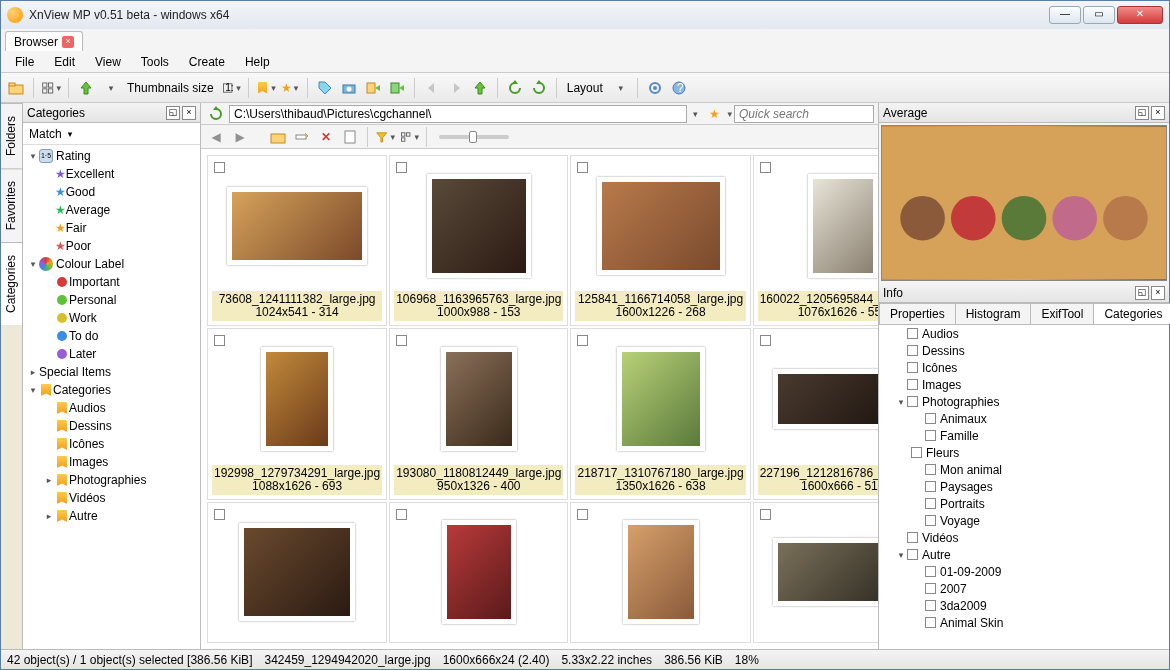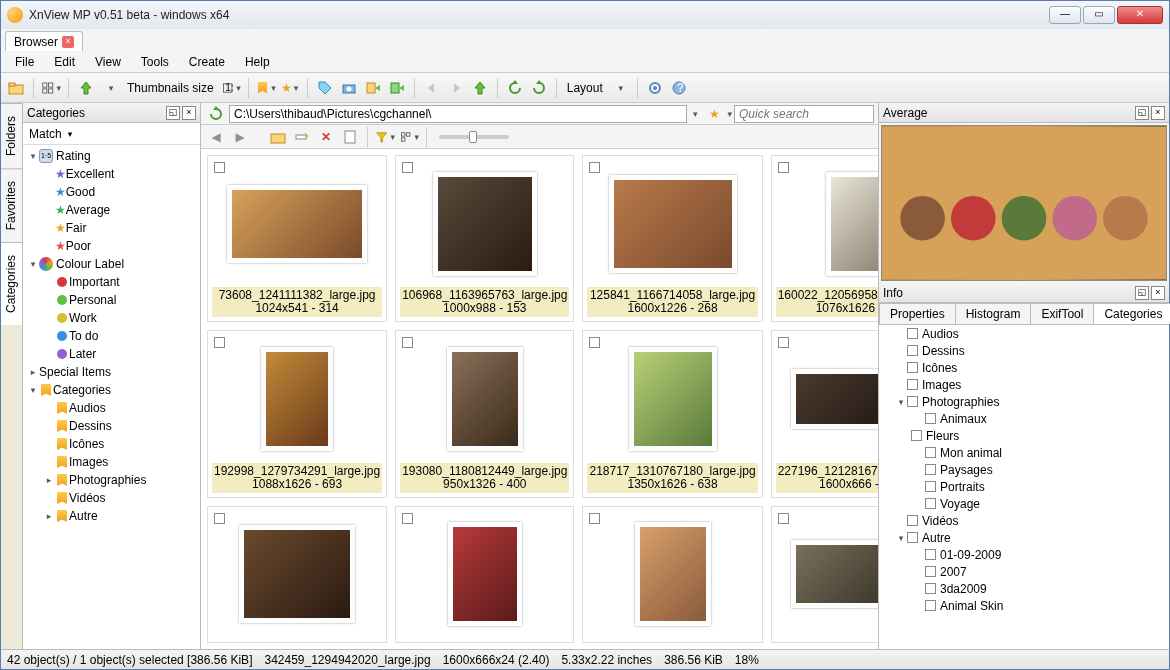--- a/index.html
+++ b/index.html
@@ -38,21 +38,21 @@
 .star { font-size:12px; line-height:12px; }
 .bullet { width:10px;height:10px;border-radius:50%;margin:2px; }
 .bookmark { width:10px;height:12px;background:linear-gradient(#ffc94b,#f0a020);border-radius:1px; clip-path: polygon(0 0,100% 0,100% 100%,50% 80%,0 100%); margin:1px 2px; }
 .center { flex:1; display:flex; flex-direction:column; border-right:1px solid #bbb; min-width:0; }
 .addrbar { height:22px; display:flex; align-items:center; padding:0 4px; gap:2px; border-bottom:1px solid #ccc; background:#f4f4f4; }
 .addr-input { flex:1; height:18px; border:1px solid #aaa; background:#fff; padding:0 4px; }
 .search-input { width:140px; height:18px; border:1px solid #aaa; background:#fff; padding:0 4px; color:#c2410c; font-style:italic; }
 .navbar2 { height:24px; display:flex; align-items:center; padding:0 4px; gap:2px; border-bottom:1px solid #ccc; background:#f4f4f4; }
 .slider { width:70px; height:4px; background:#ccc; border-radius:2px; margin:0 6px; position:relative; }
 .slider-thumb { position:absolute; top:-4px; left:30px; width:8px;height:12px;background:#fff;border:1px solid #888;border-radius:2px; }
-.thumbs { flex:1; overflow:auto; background:#fff; padding:6px; display:grid; grid-template-columns:repeat(4,1fr); gap:8px; }
+.thumbs { flex:1; overflow:auto; background:#fff; padding:6px; display:grid; grid-template-columns:repeat(4,1fr); gap:2px; }
 .thumb-cell { border:1px solid #ddd; background:#fff; padding:4px; display:flex; flex-direction:column; }
 .thumb-cell.sel .thumb-caption { background:#f2ecc0; }
 .thumb-img-wrap { position:relative; flex:1; display:flex; align-items:center; justify-content:center; min-height:100px; }
 .chk { position:absolute; top:2px; left:2px; width:11px;height:11px;border:1px solid #888;background:#fff; }
 .thumb-img { border:5px solid #fff; box-shadow:0 0 2px rgba(0,0,0,.4); background:linear-gradient(135deg,#c9a66b,#6b4a2e); }
 .thumb-caption { text-align:center; font-size:11px; padding:2px; line-height:13px; }
 .thumb-caption .fn { white-space:nowrap; overflow:hidden; text-overflow:ellipsis; }
 .right { width:290px; display:flex; flex-direction:column; }
 .preview-img { flex:1; background:linear-gradient(90deg,#c98b3a,#e0a55a,#8a6b3a); border:1px solid #888; margin:2px; display:flex; align-items:center; justify-content:center; overflow:hidden; }
 .preview-img svg { width:100%; height:100%; }
@@ -547,20 +547,25 @@
             <div class="info-row" style="padding-left: 16px;">
               <span class="expander" style="width:12px">▾</span>
               <span class="info-chk"></span>
               <span>Photographies</span>
             </div>
             <div class="info-row" style="padding-left: 34px;">
               <span class="expander" style="width:12px"></span>
               <span class="info-chk"></span>
               <span>Animaux</span>
             </div>
+            <div class="info-row" style="padding-left: 34px;">
+              <span class="expander" style="width:12px"></span>
+              <span class="info-chk"></span>
+              <span>Famille</span>
+            </div>
             <div class="info-row" style="padding-left: 20px;">
               <span class="expander" style="width:12px"></span>
               <span class="info-chk"></span>
               <span>Fleurs</span>
             </div>
             <div class="info-row" style="padding-left: 34px;">
               <span class="expander" style="width:12px"></span>
               <span class="info-chk"></span>
               <span>Mon animal</span>
             </div>

